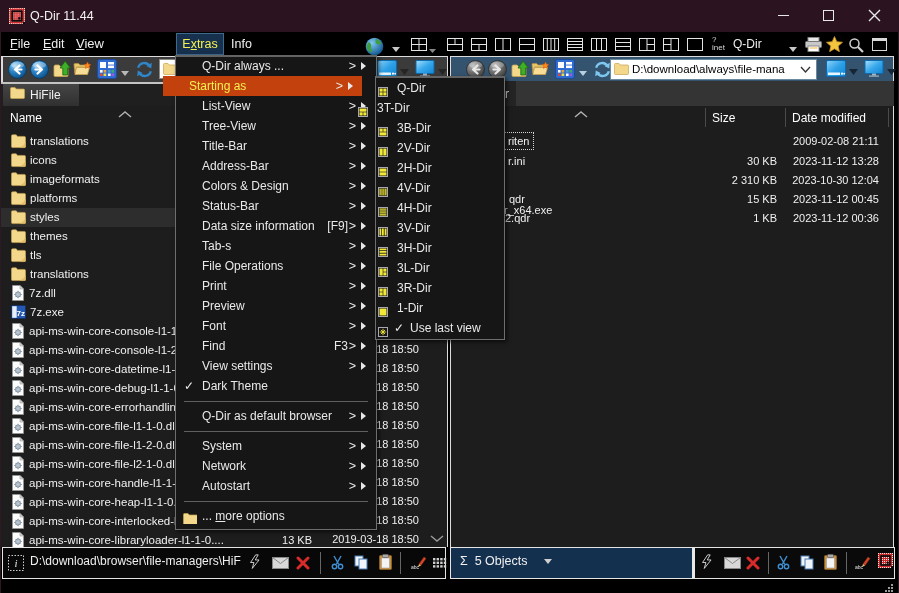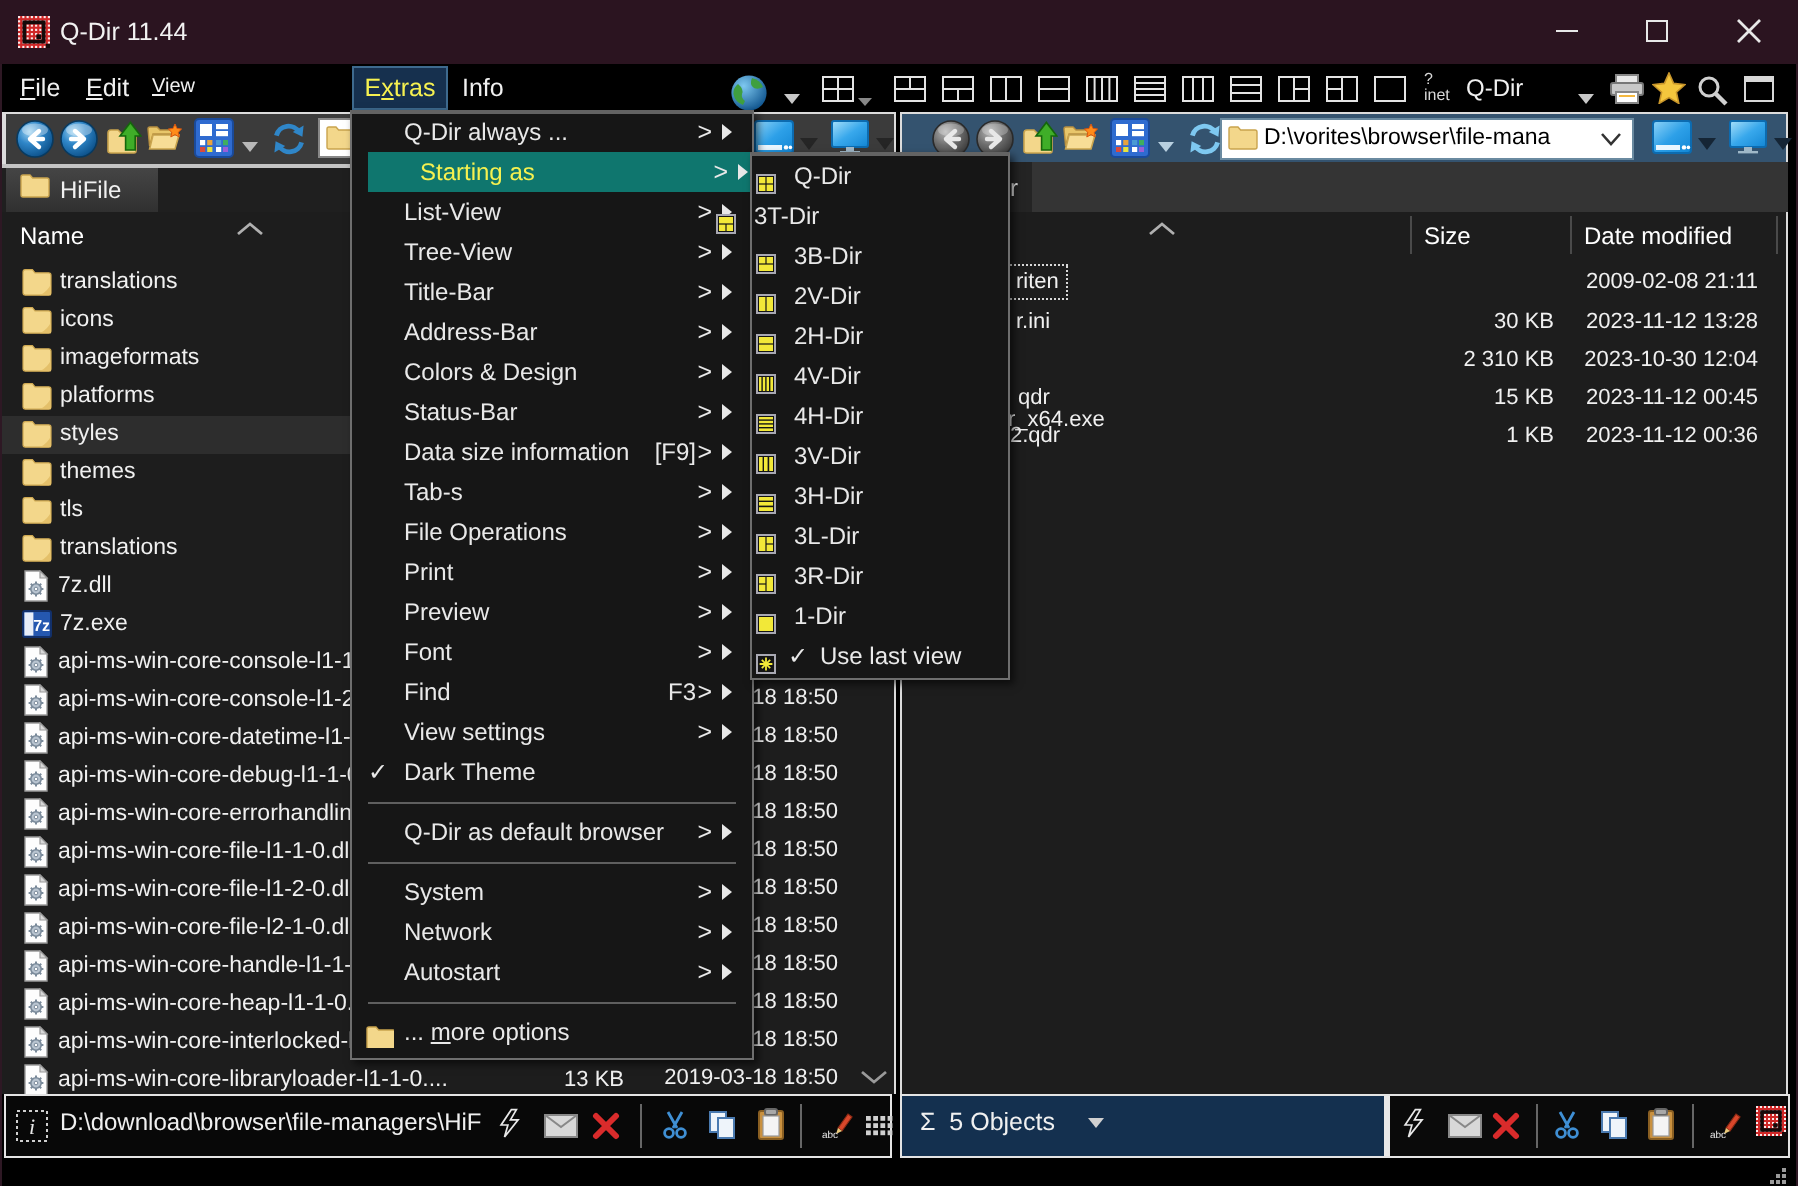--- a/index.html
+++ b/index.html
@@ -93,21 +93,21 @@
     </svg></div>
 <div style="position:absolute;left:30px;top:0;height:32px;line-height:32px;color:#f2f2f2;font-size:12.5px;">Q-Dir 11.44</div>
 <div style="position:absolute;left:778px;top:15px;width:11px;height:1.4px;background:#e8e8e8;"></div>
 <div style="position:absolute;left:823px;top:10px;width:11px;height:11px;border:1.4px solid #e8e8e8;"></div>
 <svg class="ab" style="left:868px;top:9px" width="13" height="13">
     <path d="M1 1 L12 12 M12 1 L1 12" stroke="#e8e8e8" stroke-width="1.4"></path>
   </svg>
 <div style="position:absolute;left:0;top:32px;width:899px;height:25px;background:#000;"></div>
 <div style="position:absolute;left:10px;top:32px;height:24px;line-height:24px;color:#f0f0f0;font-size:12.5px;"><u>F</u>ile</div>
 <div style="position:absolute;left:43px;top:32px;height:24px;line-height:24px;color:#f0f0f0;font-size:12.5px;"><u>E</u>dit</div>
-<div style="position:absolute;left:76px;top:32px;height:24px;line-height:24px;color:#f0f0f0;font-size:10px;"><u>V</u>iew</div>
+<div style="position:absolute;left:76px;top:32px;height:24px;line-height:24px;color:#f0f0f0;font-size:13px;"><u>V</u>iew</div>
 <div style="position:absolute;left:117px;top:32px;height:24px;line-height:24px;color:#f0f0f0;font-size:12px;margin-top:31px;">F<u>a</u>vorites</div>
 <div style="position:absolute;left:231px;top:32px;height:24px;line-height:24px;color:#f0f0f0;font-size:12.5px;">Info</div>
 <div style="position:absolute;left:176px;top:33px;width:48px;height:22px;background:#16304e;border:1px solid #3e6a8e;color:#f6f150;font-size:12.5px;line-height:20px;text-align:center;">E<u>x</u>tras</div>
 <div style="position:absolute;left:365px;top:37px;"><svg style="" width="19" height="19" viewBox="0 0 19 19">
       <defs>
         <radialGradient id="gl" cx="35%" cy="30%" r="80%">
           <stop offset="0" stop-color="#7ec8f0"></stop>
           <stop offset="1" stop-color="#0a4f8a"></stop>
         </radialGradient>
       </defs>
@@ -654,21 +654,21 @@
 <div style="position:absolute;left:593px;top:60px;"><svg style="" width="19" height="19" viewBox="0 0 19 19">
       <path d="M3.2 7.8 A 6.2 6.2 0 0 1 14.6 6.2" fill="none" stroke="#7ec8f0" stroke-width="2.4"></path>
       <path d="M16.8 2.8 L16.2 8.4 L11.4 6.0 Z" fill="#7ec8f0"></path>
       <path d="M15.8 11.2 A 6.2 6.2 0 0 1 4.4 12.8" fill="none" stroke="#7ec8f0" stroke-width="2.4"></path>
       <path d="M2.2 16.2 L2.8 10.6 L7.6 13.0 Z" fill="#7ec8f0"></path>
     </svg></div>
 <div style="position:absolute;left:610px;top:59px;width:207px;height:21px;background:#fff;border:1px solid #6a8aa0;"></div>
 <div style="position:absolute;left:614px;top:62px;"><svg style="" width="15" height="13" viewBox="0 0 15 13">
       <path d="M0.5 2.5 Q0.5 1.5 1.5 1.5 L5 1.5 L6.3 3 L13.5 3 Q14.5 3 14.5 4 L14.5 11.5 Q14.5 12.5 13.5 12.5 L1.5 12.5 Q0.5 12.5 0.5 11.5 Z" fill="#f3d78b" stroke="#c9a44e" stroke-width="0.7"></path>
     </svg></div>
-<div style="position:absolute;left:632px;top:59px;height:21px;line-height:21px;color:#000;font-size:11.5px;white-space:nowrap;overflow:hidden;width:165px;">D:\vorites\browser\file-mana</div>
+<div style="position:absolute;left:632px;top:59px;height:21px;line-height:21px;color:#000;font-size:11.5px;white-space:nowrap;overflow:hidden;width:165px;">D:\download\always\file-mana</div>
 <svg class="ab" style="left:800px;top:66px" width="11" height="8">
     <path d="M1 1 L5.5 6 L10 1" fill="none" stroke="#333" stroke-width="1.3"></path>
   </svg>
 <div style="position:absolute;left:826px;top:60px;"><svg style="" width="20" height="17" viewBox="0 0 20 17">
       <defs>
         <linearGradient id="m1" x1="0" y1="0" x2="1" y2="1">
           <stop offset="0" stop-color="#8fd4f8"></stop>
           <stop offset="0.5" stop-color="#2da0e8"></stop>
           <stop offset="1" stop-color="#1286d4"></stop>
         </linearGradient>
@@ -895,21 +895,21 @@
       <rect x="4" y="7" width="2" height="2"></rect>
       <rect x="1" y="7" width="2" height="2"></rect>
     </g>
   </svg>
 <div style="position:absolute;left:175px;top:55px;width:202px;height:475px;background:#161616;border:1px solid #6e6e6e;border-top:2px solid #636363;box-shadow:2px 2px 4px rgba(0,0,0,0.6);"></div>
 <div class="mi" style="left:176px;top:56px;width:199px;">
     <span class="lbl" style="">Q-Dir always ...</span>
     <span class="gt">&gt;</span>
     <span class="tri"></span>
   </div>
-<div class="mi" style="left:184px;top:76px;width:199px;background:#0f766e;">
+<div class="mi" style="left:163px;top:76px;width:199px;background:#c2410c;">
     <span class="lbl" style="color:#f6f150;">Starting as</span>
     <span class="gt">&gt;</span>
     <span class="tri"></span>
   </div>
 <div class="mi" style="left:176px;top:96px;width:199px;">
     <span class="lbl" style="">List-View</span>
     <span class="gt">&gt;</span>
     <span class="tri"></span>
   </div>
 <div class="mi" style="left:176px;top:116px;width:199px;">

